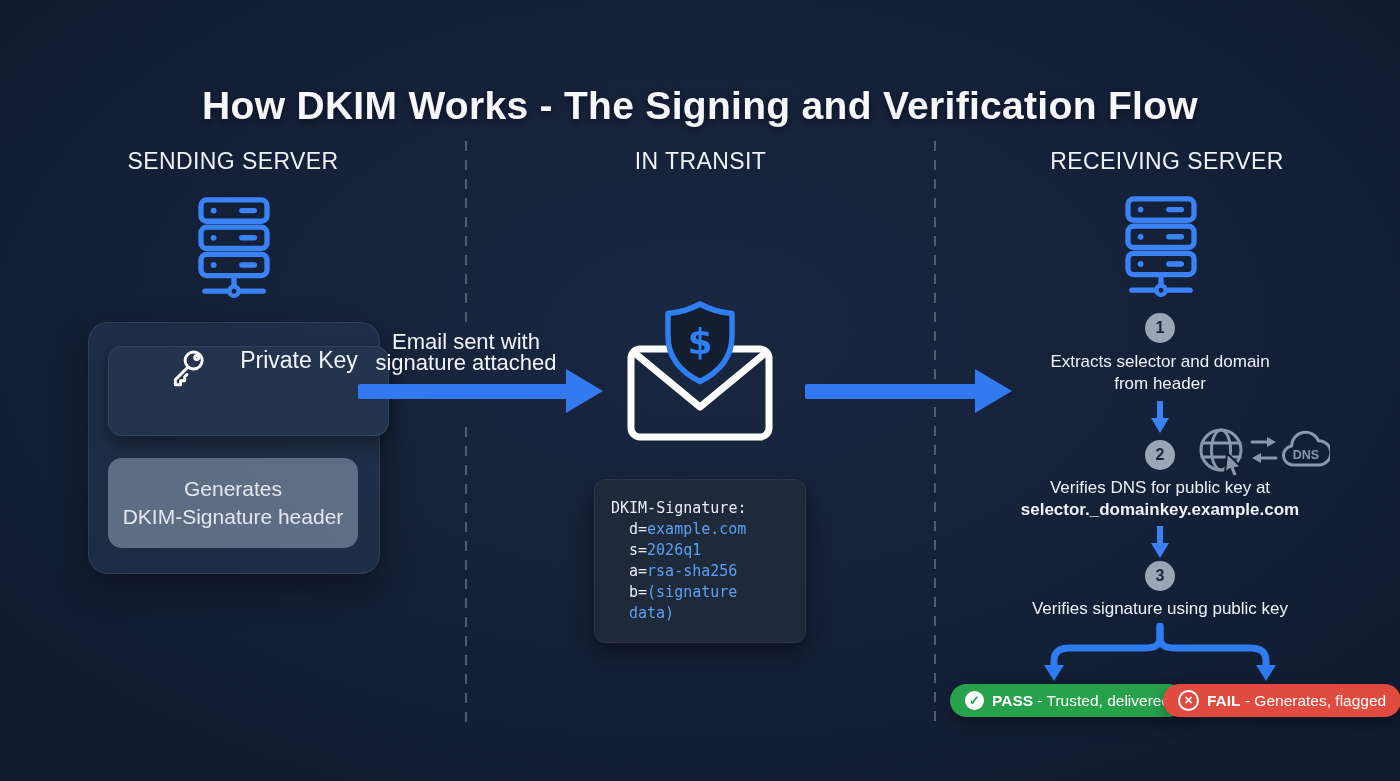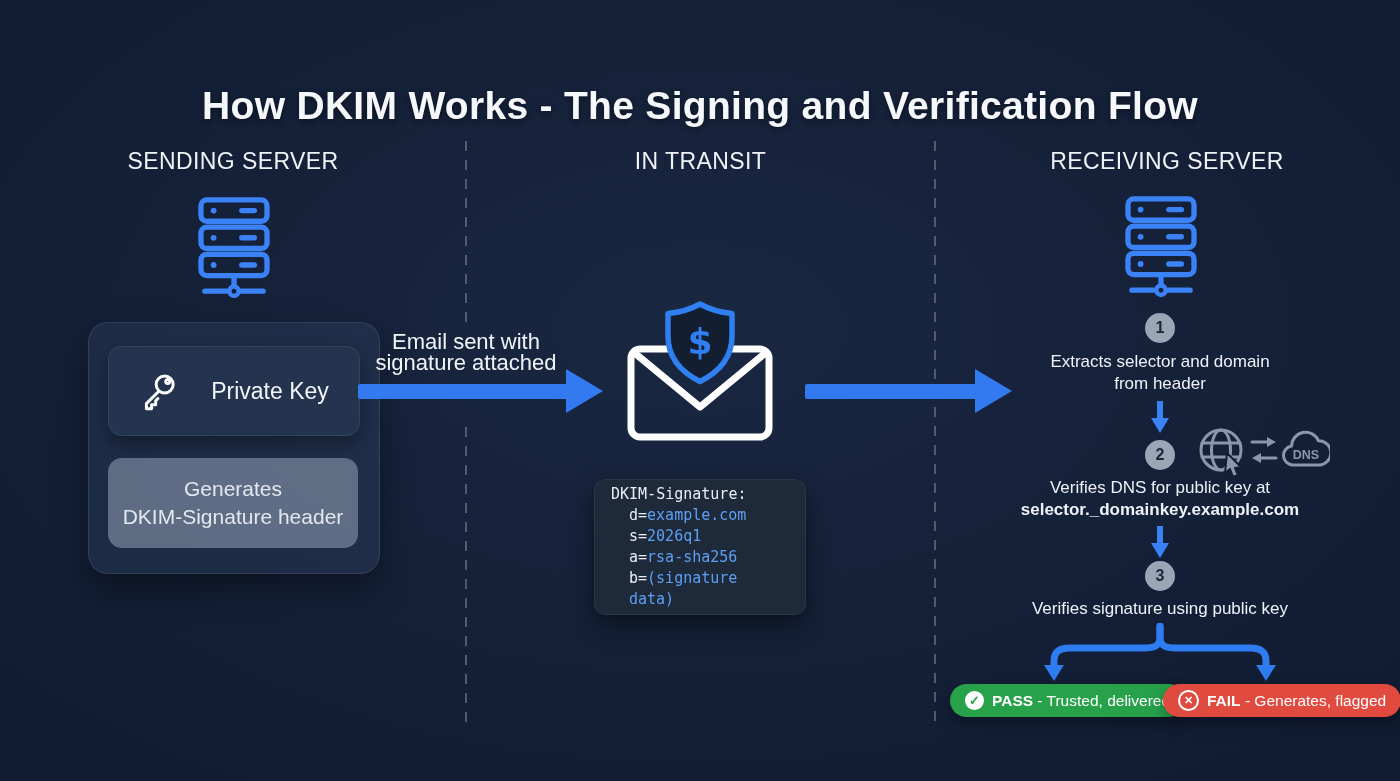--- a/index.html
+++ b/index.html
@@ -26,21 +26,21 @@
   
   .outer-card{
     position:absolute;left:88px;top:322px;width:290px;height:250px;border-radius:20px;
     background:rgba(52,70,104,.32);border:1px solid rgba(140,160,195,.16);
     box-shadow:0 14px 34px rgba(0,0,0,.38);
   }
   .pk-box{
     position:absolute;left:108px;top:346px;width:250px;height:88px;border-radius:14px;
     background:#24344f;border:1px solid rgba(150,170,200,.14);
     box-shadow:0 8px 18px rgba(0,0,0,.35);
-    display:flex;align-items:center;justify-content:center;gap:32px;
+    display:flex;justify-content:center;gap:32px;padding-left:29px;
   }
   .pk-label{font-size:23px;font-weight:400;color:#f2f5f9;}
   .gen-box{
     position:absolute;left:108px;top:458px;width:250px;height:90px;border-radius:14px;
     background:rgba(148,162,184,.55);
     display:flex;flex-direction:column;align-items:center;justify-content:center;
     font-size:21px;line-height:28px;color:#e3e8ef;text-align:center;
   }
   
   .harrow-bar{position:absolute;height:15px;background:#3379ef;border-radius:2px;z-index:4;}
@@ -49,21 +49,21 @@
   .arrow-label{
     position:absolute;left:346px;top:331px;width:240px;text-align:center;
     font-size:22px;line-height:21px;color:#f0f4f9;z-index:5;
   }
   
   .envelope-wrap{position:absolute;left:623px;top:300px;width:154px;height:145px;}
   .code-block{
     position:absolute;left:594px;top:479px;width:212px;border-radius:12px;
     background:#1e2a3a;border:1px solid rgba(130,150,185,.12);
     box-shadow:0 10px 24px rgba(0,0,0,.45);
-    padding:4px 16px;box-sizing:border-box;
+    padding:18px 16px;box-sizing:border-box;
     font-family:"DejaVu Sans Mono", monospace;font-size:15px;line-height:21px;color:#e9eef5;
   }
   .code-field{padding-left:18px;}
   .code-val{color:#5d9ff2;}
   
   .badge{
     position:absolute;left:1145px;width:30px;height:30px;border-radius:50%;
     background:#9aa5b5;color:#1b2539;font-size:16px;font-weight:700;
     display:flex;align-items:center;justify-content:center;
   }

